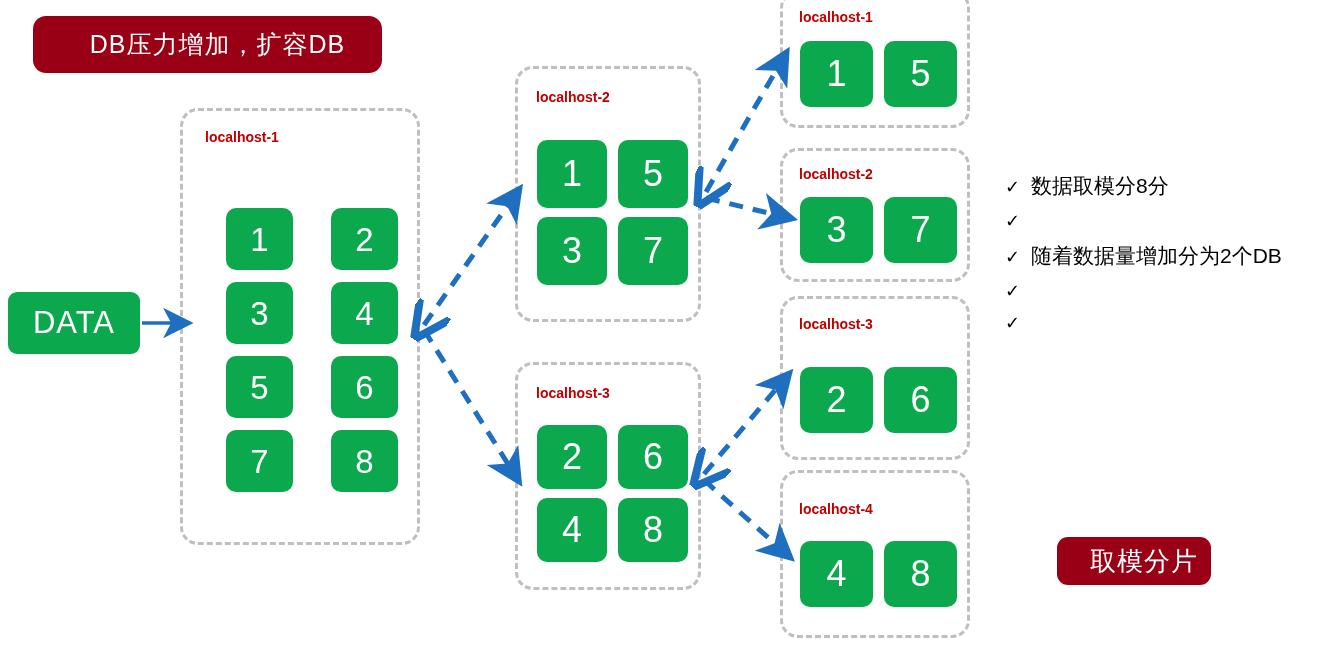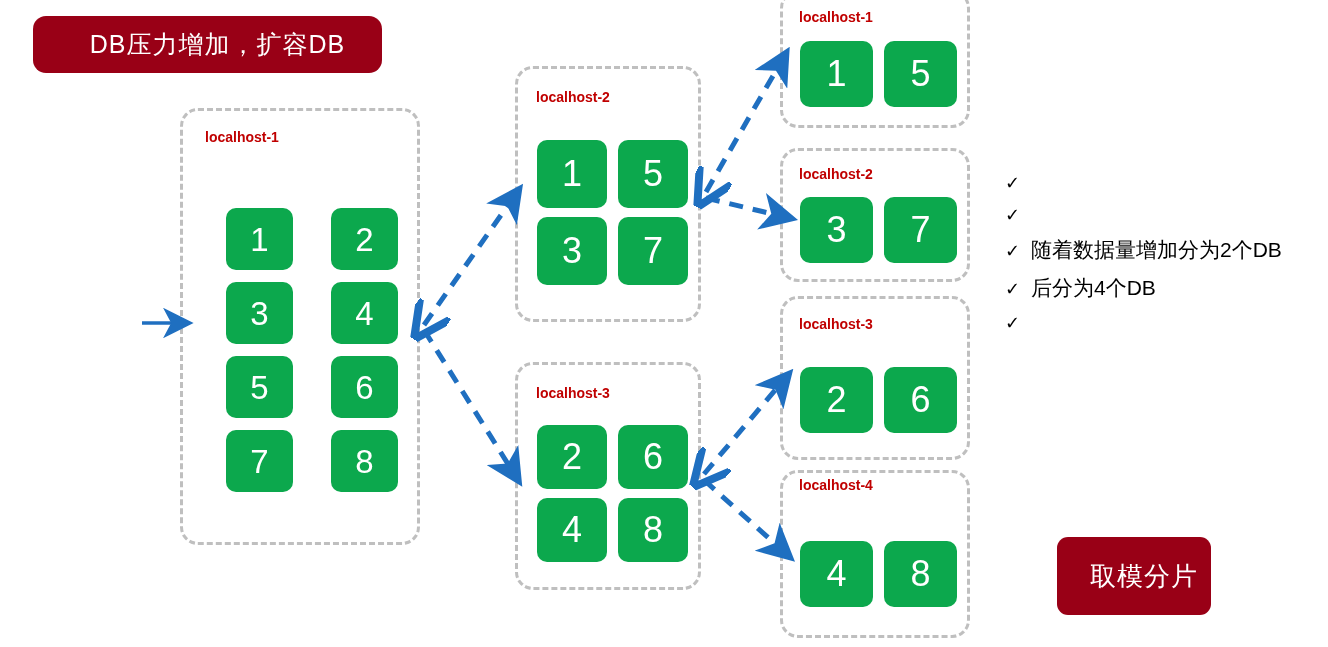--- a/index.html
+++ b/index.html
@@ -36,21 +36,21 @@
     top: 16px;
     width: 349px;
     height: 57px;
     font-size: 25px;
     border-radius: 13px;
   }
   #modulo-banner {
     left: 1057px;
     top: 537px;
     width: 154px;
-    height: 78px;
+    height: 48px;
     font-size: 26px;
     border-radius: 11px;
   }
 
   
   #data-box {
     position: absolute;
     left: 8px;
     top: 292px;
     width: 132px;
@@ -127,20 +127,21 @@
     color: #000000;
   }
 </style>
 </head>
 <body>
 
 <div id="canvas">
 
   <div class="red-banner" id="title-banner">DB压力增加，扩容DB</div>
 
+  <div id="data-box">DATA</div>
 
   <div class="host-box" id="stage1-host-1" style="left:180px; top:108px; width:240px; height:437px;">
     <div class="host-label" style="left:22px; top:18px;">localhost-1</div>
 
     <div class="tile" style="left:43px;  top:97px;  width:67px; height:62px;">1</div>
     <div class="tile" style="left:148px; top:97px;  width:67px; height:62px;">2</div>
     <div class="tile" style="left:43px;  top:171px; width:67px; height:62px;">3</div>
     <div class="tile" style="left:148px; top:171px; width:67px; height:62px;">4</div>
     <div class="tile" style="left:43px;  top:245px; width:67px; height:62px;">5</div>
     <div class="tile" style="left:148px; top:245px; width:67px; height:62px;">6</div>
@@ -176,21 +177,21 @@
     <div class="tile lg" style="left:101px; top:46px; width:73px; height:66px;">7</div>
   </div>
 
   <div class="host-box" id="stage3-host-3" style="left:780px; top:296px; width:190px; height:164px;">
     <div class="host-label" style="left:16px; top:17px;">localhost-3</div>
     <div class="tile lg" style="left:17px; top:68px;  width:73px; height:66px;">2</div>
     <div class="tile lg" style="left:101px; top:68px; width:73px; height:66px;">6</div>
   </div>
 
   <div class="host-box" id="stage3-host-4" style="left:780px; top:470px; width:190px; height:168px;">
-    <div class="host-label" style="left:16px; top:4px;">localhost-4</div>
+    <div class="host-label" style="left:16px; top:28px;">localhost-4</div>
     <div class="tile lg" style="left:17px; top:68px;  width:73px; height:66px;">4</div>
     <div class="tile lg" style="left:101px; top:68px; width:73px; height:66px;">8</div>
   </div>
 
   <svg id="arrow-layer" viewBox="0 0 1328 647">
     <defs>
       <marker id="ah-solid" markerWidth="9" markerHeight="9" refX="5" refY="4.5" orient="auto" markerUnits="strokeWidth">
         <path d="M0,0 L9,4.5 L0,9 L2.4,4.5 Z" fill="#1F6FC0"></path>
       </marker>
       <marker id="ah-dash" markerWidth="7.5" markerHeight="7.5" refX="4" refY="3.75" orient="auto" markerUnits="strokeWidth">
@@ -209,31 +210,31 @@
     <line x1="706" y1="192" x2="781" y2="62" stroke="#1F6FC0" stroke-width="5" stroke-dasharray="14,10" marker-end="url(#ah-dash)" marker-start="url(#ah-tail)"></line>
     <line x1="706" y1="198" x2="781" y2="216" stroke="#1F6FC0" stroke-width="5" stroke-dasharray="14,10" marker-end="url(#ah-dash)"></line>
 
     <line x1="704" y1="474" x2="782" y2="382" stroke="#1F6FC0" stroke-width="5" stroke-dasharray="14,10" marker-end="url(#ah-dash)" marker-start="url(#ah-tail)"></line>
     <line x1="704" y1="480" x2="782" y2="550" stroke="#1F6FC0" stroke-width="5" stroke-dasharray="14,10" marker-end="url(#ah-dash)"></line>
   </svg>
 
   <div id="bullet-list">
     <div class="bullet-row">
       <span class="bullet-check">✓</span>
+      <span>数据取模分8分</span>
     </div>
     <div class="bullet-row">
       <span class="bullet-check">✓</span>
     </div>
     <div class="bullet-row">
       <span class="bullet-check">✓</span>
       <span>随着数据量增加分为2个DB</span>
     </div>
     <div class="bullet-row">
       <span class="bullet-check">✓</span>
-      <span>后分为4个DB</span>
     </div>
     <div class="bullet-row">
       <span class="bullet-check">✓</span>
     </div>
   </div>
 
   <div class="red-banner" id="modulo-banner">取模分片</div>
 
 </div>
 

